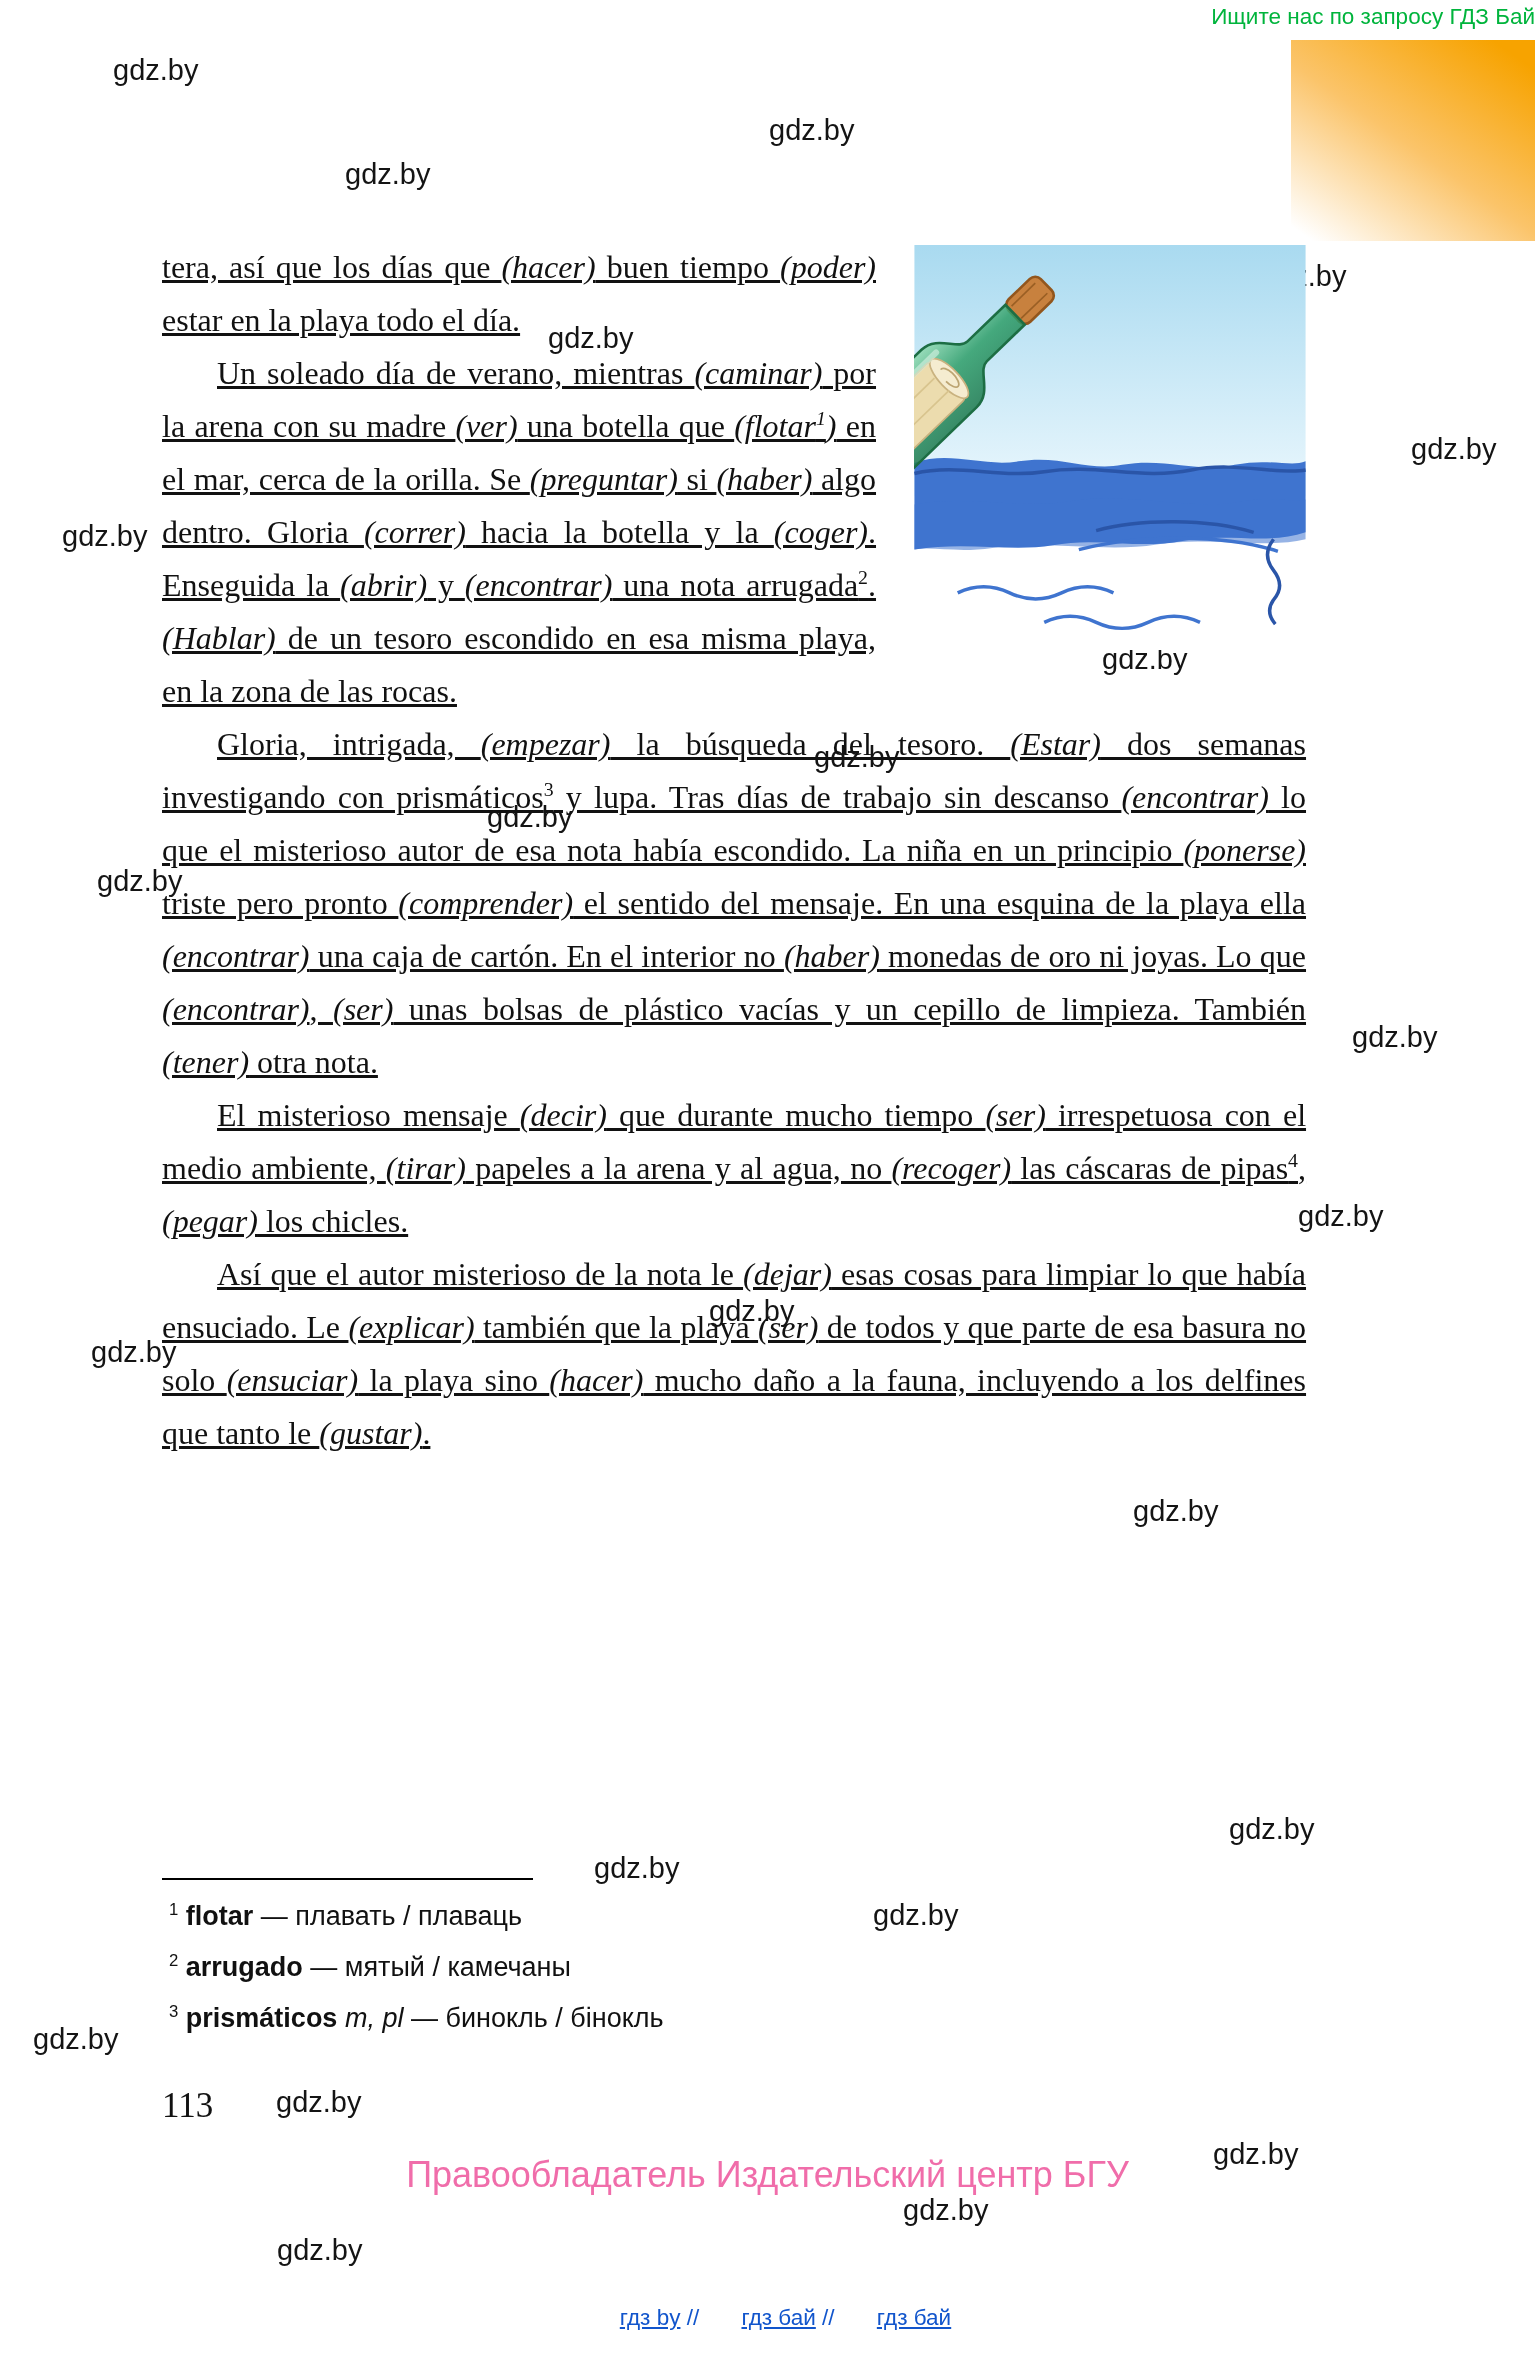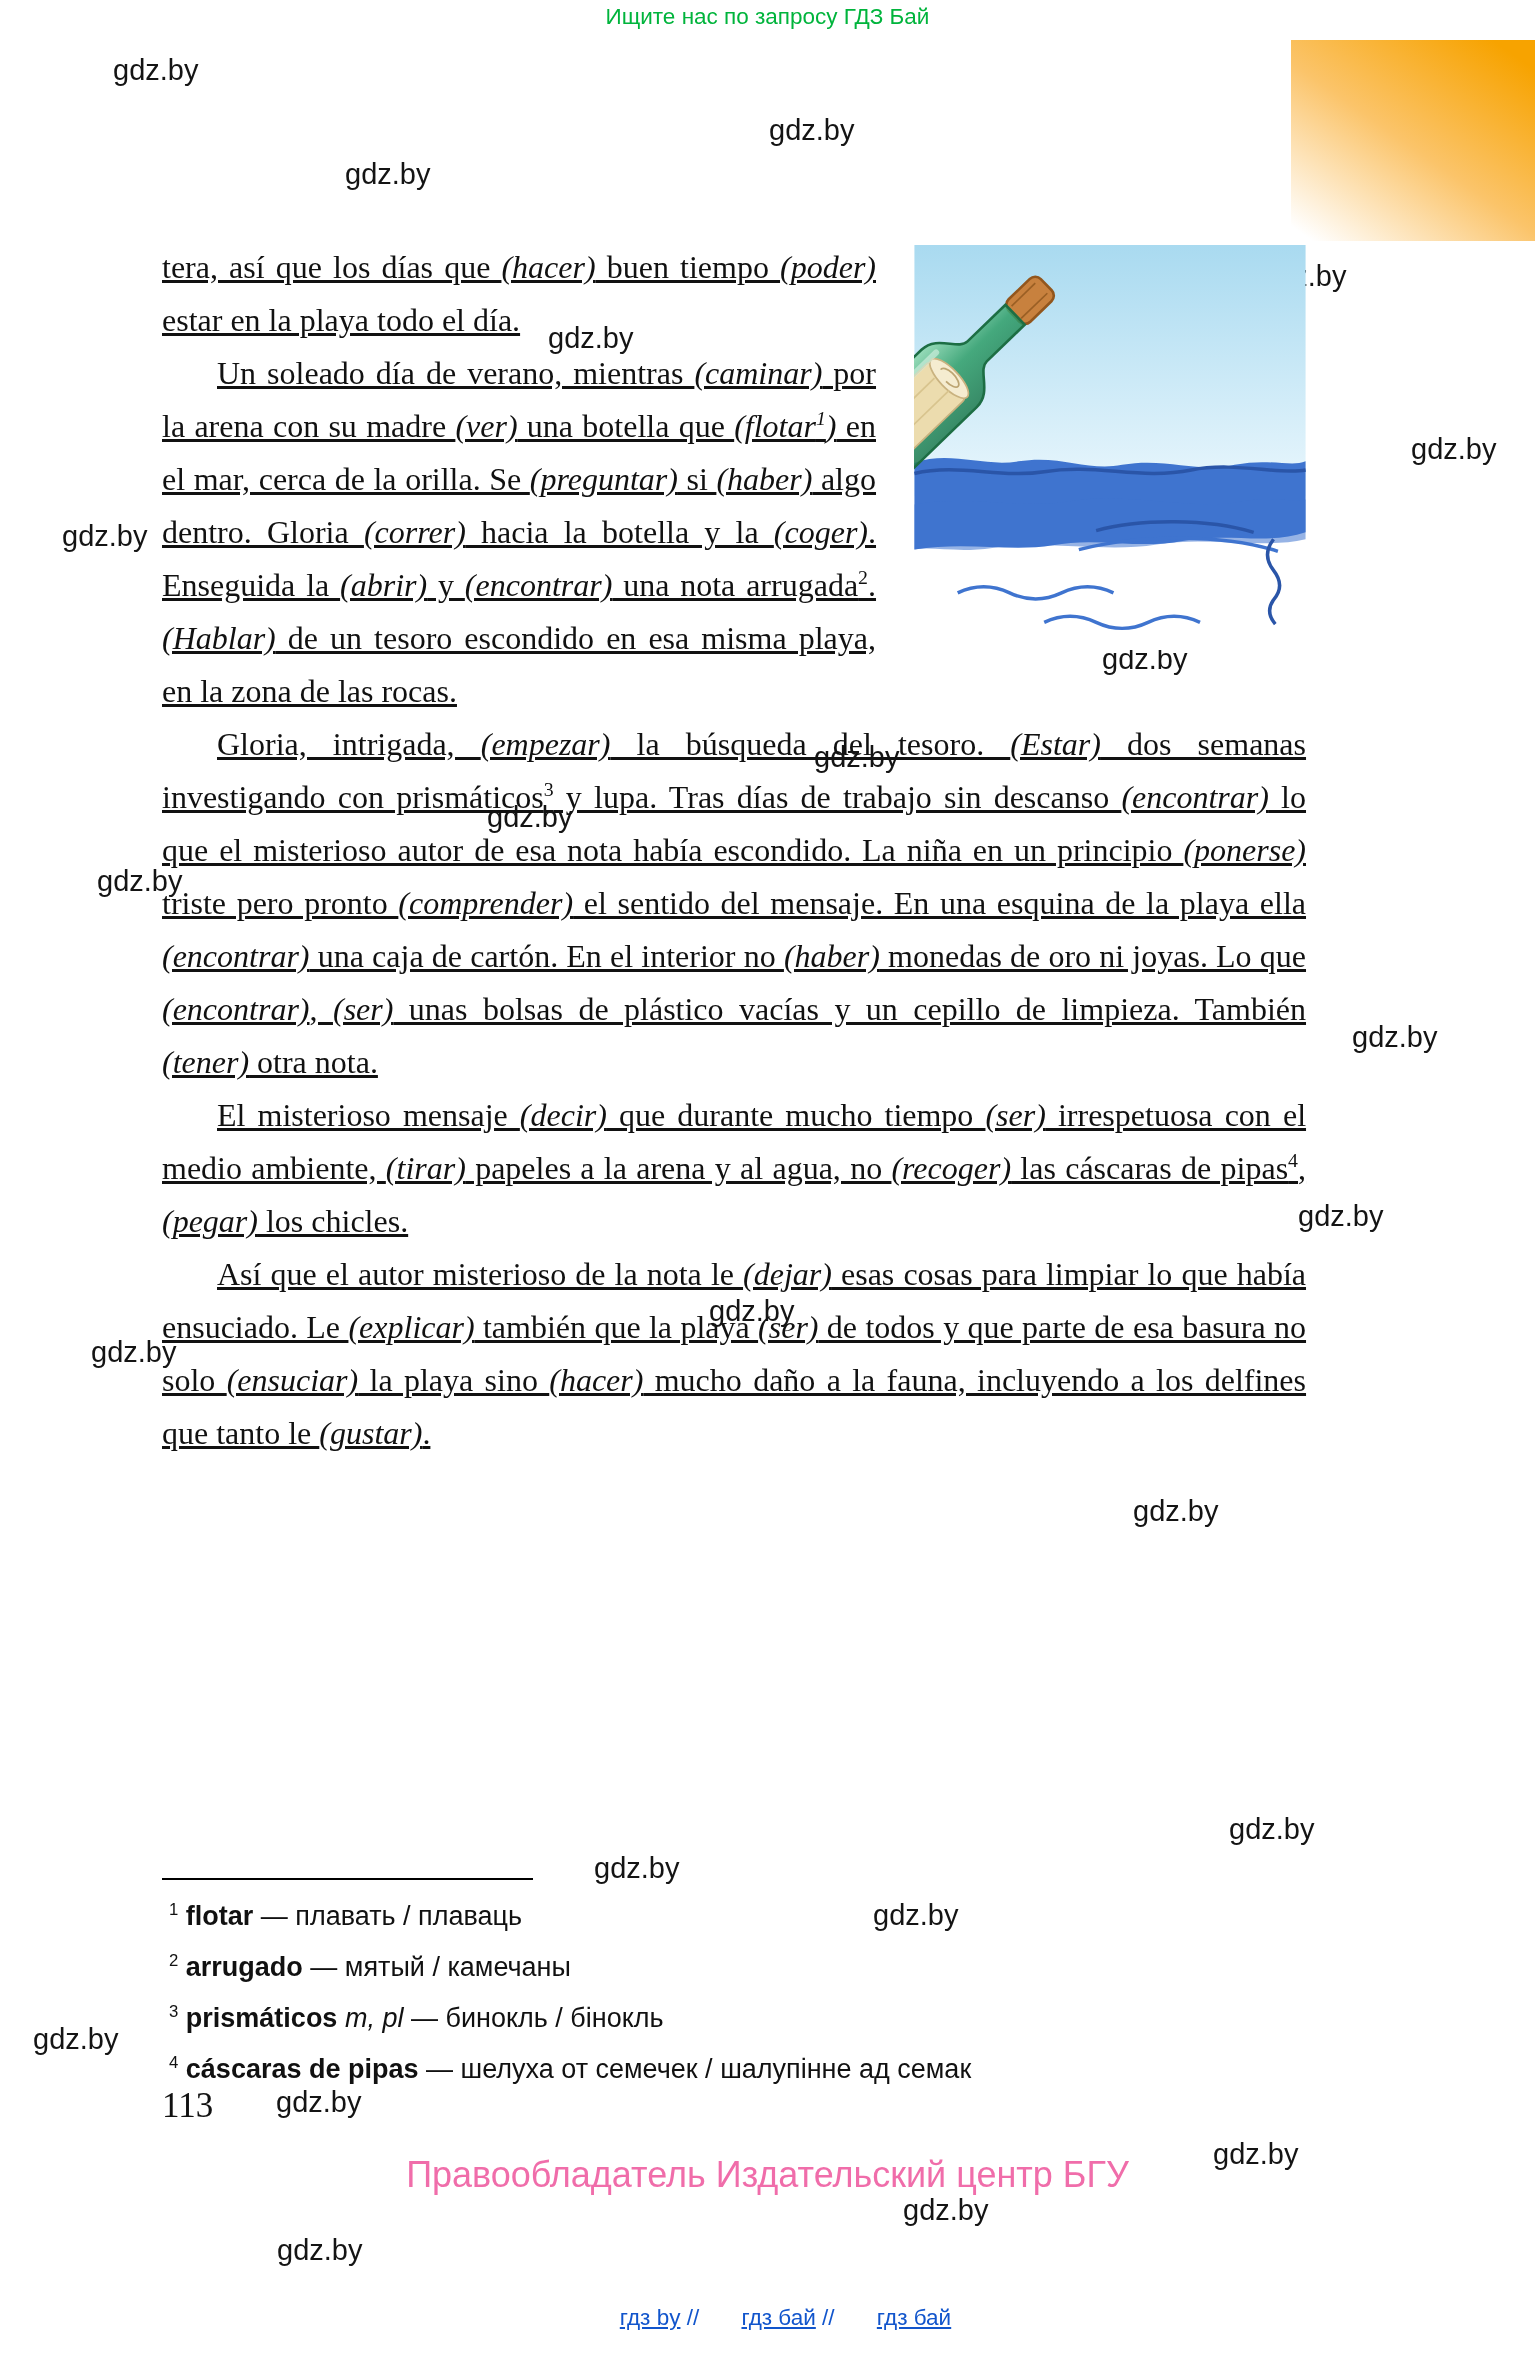--- a/index.html
+++ b/index.html
@@ -7,21 +7,21 @@
     --watermark:#141414; --text:#111111;
     --orange1:#f7a300; --orange2:#ffffff;
   }
   html,body{margin:0;padding:0;background:#888;}
   .page{
     position:relative; width:1535px; height:2377px; background:#ffffff;
     margin:0 auto; overflow:hidden;
     font-family:"Liberation Serif", serif; color:var(--text);
   }
   .top-banner{
-    position:absolute; top:3.5px; left:0; width:100%; text-align:center;
+    position:absolute; top:3.5px; left:0; width:100%; text-align:right;
     font-family:"Liberation Sans", sans-serif; font-size:22.5px; color:var(--banner);
   }
   .orange-box{
     position:absolute; left:1291px; top:40px; width:244px; height:201px;
     background:linear-gradient(215deg, var(--orange1) 8%, #fbc46a 52%, var(--orange2) 96%);
   }
   .wm{
     position:absolute; font-family:"Liberation Sans", sans-serif;
     font-size:29px; color:var(--watermark); white-space:nowrap; pointer-events:none;
   }
@@ -147,21 +147,20 @@
     <p class="indent"><span>Gloria, intrigada, </span><span style="font-style: italic;">(empezar)</span><span> la búsqueda del tesoro. </span><span style="font-style: italic;">(Estar)</span><span> dos semanas investigando con prismáticos</span><sup>3</sup><span> y lupa. Tras días de trabajo sin descanso </span><span style="font-style: italic;">(encontrar)</span><span> lo que el misterioso autor de esa nota había escondido. La niña en un principio </span><span style="font-style: italic;">(ponerse)</span><span> triste pero pronto </span><span style="font-style: italic;">(comprender)</span><span> el sentido del mensaje. En una esquina de la playa ella </span><span style="font-style: italic;">(encontrar)</span><span> una caja de cartón. En el interior no </span><span style="font-style: italic;">(haber)</span><span> monedas de oro ni joyas. Lo que </span><span style="font-style: italic;">(encontrar)</span><span>, </span><span style="font-style: italic;">(ser)</span><span> unas bolsas de plástico vacías y un cepillo de limpieza. También </span><span style="font-style: italic;">(tener)</span><span> otra nota.</span></p>
     <p class="indent"><span>El misterioso mensaje </span><span style="font-style: italic;">(decir)</span><span> que durante mucho tiempo </span><span style="font-style: italic;">(ser)</span><span> irrespetuosa con el medio ambiente, </span><span style="font-style: italic;">(tirar)</span><span> papeles a la arena y al agua, no </span><span style="font-style: italic;">(recoger)</span><span> las cáscaras de pipas</span><sup>4</sup><span>, </span><span style="font-style: italic;">(pegar)</span><span> los chicles.</span></p>
     <p class="indent"><span>Así que el autor misterioso de la nota le </span><span style="font-style: italic;">(dejar)</span><span> esas cosas para limpiar lo que había ensuciado. Le </span><span style="font-style: italic;">(explicar)</span><span> también que la playa </span><span style="font-style: italic;">(ser)</span><span> de todos y que parte de esa basura no solo </span><span style="font-style: italic;">(ensuciar)</span><span> la playa sino </span><span style="font-style: italic;">(hacer)</span><span> mucho daño a la fauna, incluyendo a los delfines que tanto le </span><span style="font-style: italic;">(gustar)</span><span>.</span></p>
   </div>
 
   <div class="footnote-section">
     <div class="footnote-rule"></div>
     <p><sup>1</sup><span> </span><span style="font-weight: bold;">flotar</span><span> — плавать / плаваць</span></p>
     <p><sup>2</sup><span> </span><span style="font-weight: bold;">arrugado</span><span> — мятый / камечаны</span></p>
     <p><sup>3</sup><span> </span><span style="font-weight: bold;">prismáticos</span><span> </span><span style="font-style: italic;">m, pl</span><span> — бинокль / бінокль</span></p>
-    <p><sup>4</sup><span> </span><span style="font-weight: bold;">cáscaras de pipas</span><span> — шелуха от семечек / шалупінне ад семак</span></p>
   </div>
 
   <div class="page-number">113</div>
 
   <div class="publisher">Правообладатель Издательский центр БГУ</div>
 
   <div class="footer-links"><a href="#">гдз by</a><span class="sep"> // </span><a href="#">гдз бай</a><span class="sep"> // </span><a href="#">гдз бай</a></div>
 
 </div>
 

